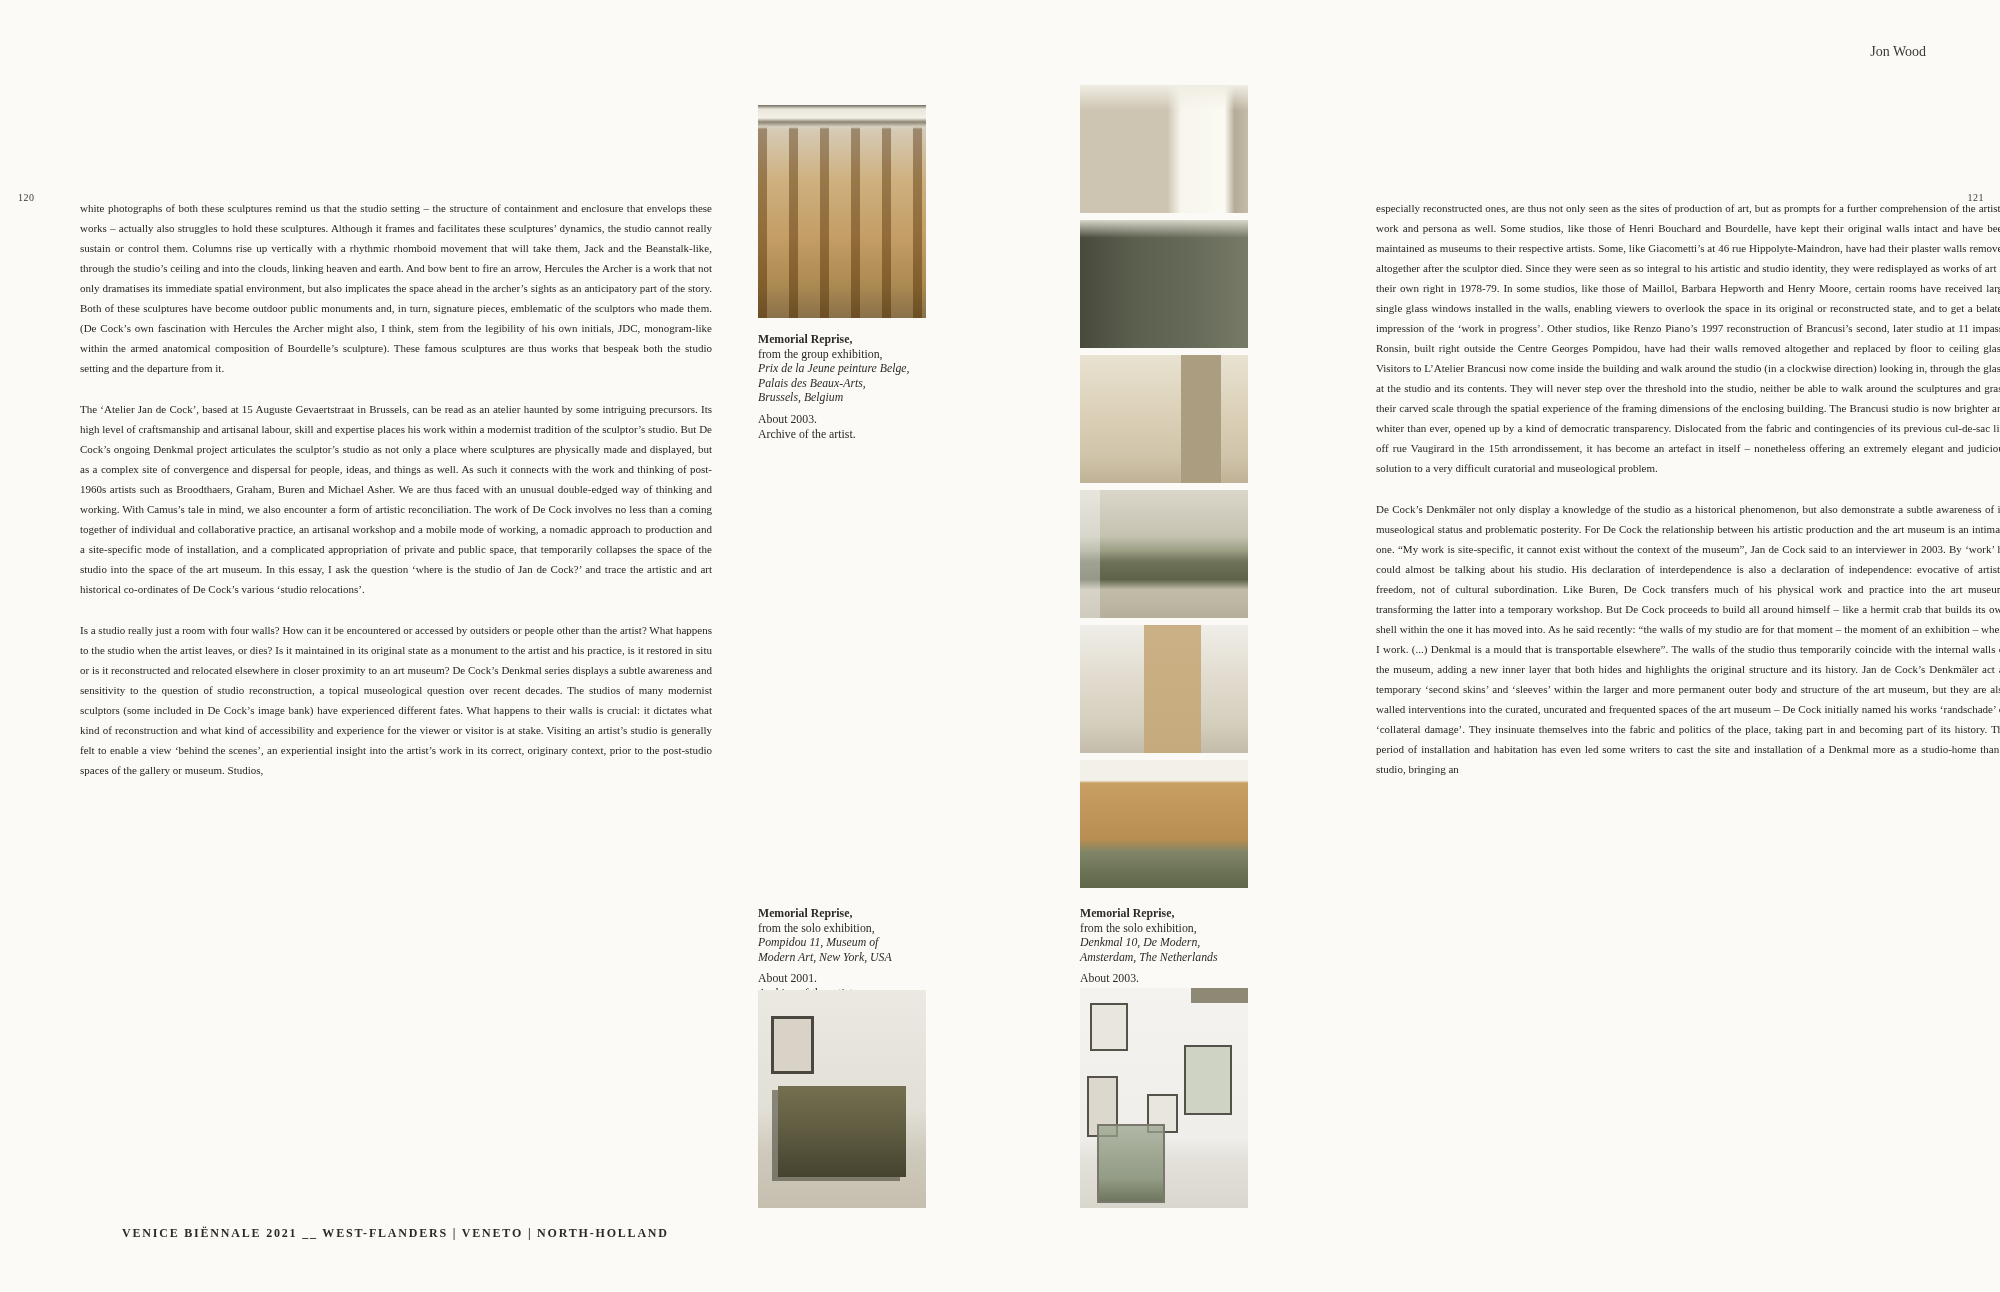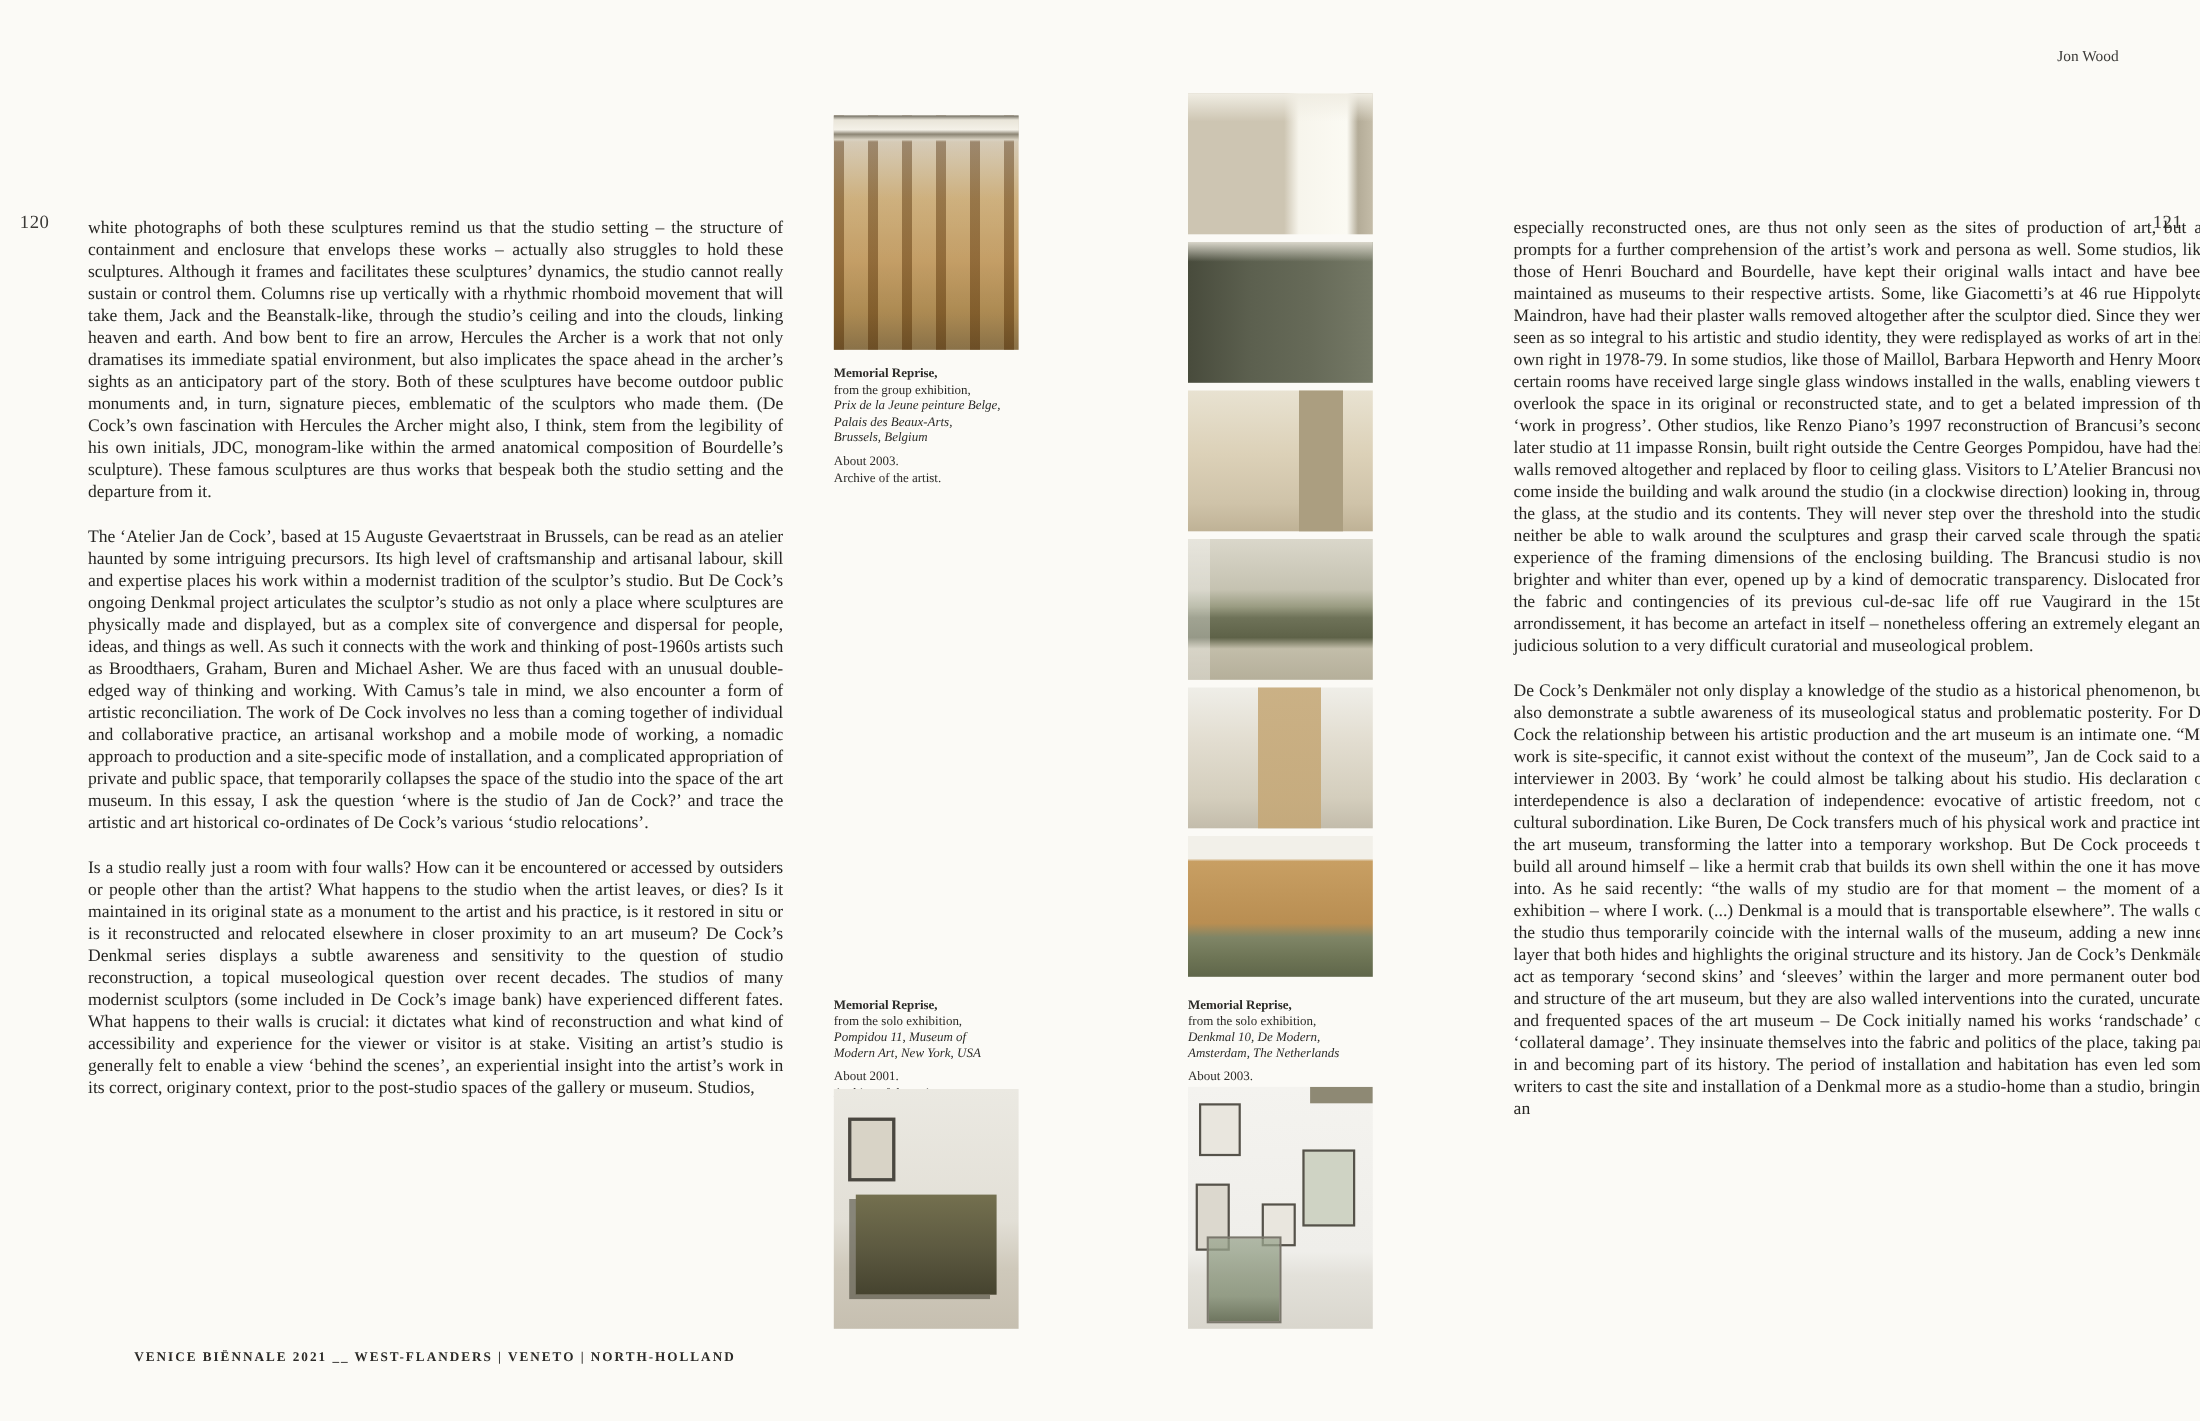--- a/index.html
+++ b/index.html
@@ -1,23 +1,23 @@
 <!DOCTYPE html>
 <html><head>
 <meta charset="utf-8">
 <style>
   html,body { margin:0; padding:0; }
   body {
     width:2000px; height:1292px; position:relative; overflow:hidden;
     background:#fbfaf6; color:#262522;
     font-family:"Liberation Serif", serif;
   }
-  .pagenum { position:absolute; font-size:17px; letter-spacing:0.5px; color:#3a3936; }
+  .pagenum { position:absolute; font-size:10px; letter-spacing:0.5px; color:#3a3936; }
   .author  { position:absolute; top:44px; right:74px; font-size:14px; color:#3a3936; }
-  .textcol { position:absolute; top:198px; width:632px; text-align:justify; font-size:16px; line-height:20px; }
+  .textcol { position:absolute; top:198px; width:632px; text-align:justify; font-size:11px; line-height:20px; }
   .textcol p { margin:0 0 21px 0; }
   #col-left  { left:80px; }
   #col-right { left:1376px; }
   .caption { position:absolute; width:175px; font-size:11.8px; line-height:14.6px; color:#2b2a27; }
   .caption .t { font-weight:bold; }
   .caption .i { font-style:italic; }
   .caption .meta { margin-top:7px; }
   .footer { position:absolute; left:122px; top:1226px; font-size:12px; font-weight:bold;
             letter-spacing:1.8px; color:#2b2a27; font-family:"Liberation Serif", serif; }
   .photo { position:absolute; overflow:hidden; }

